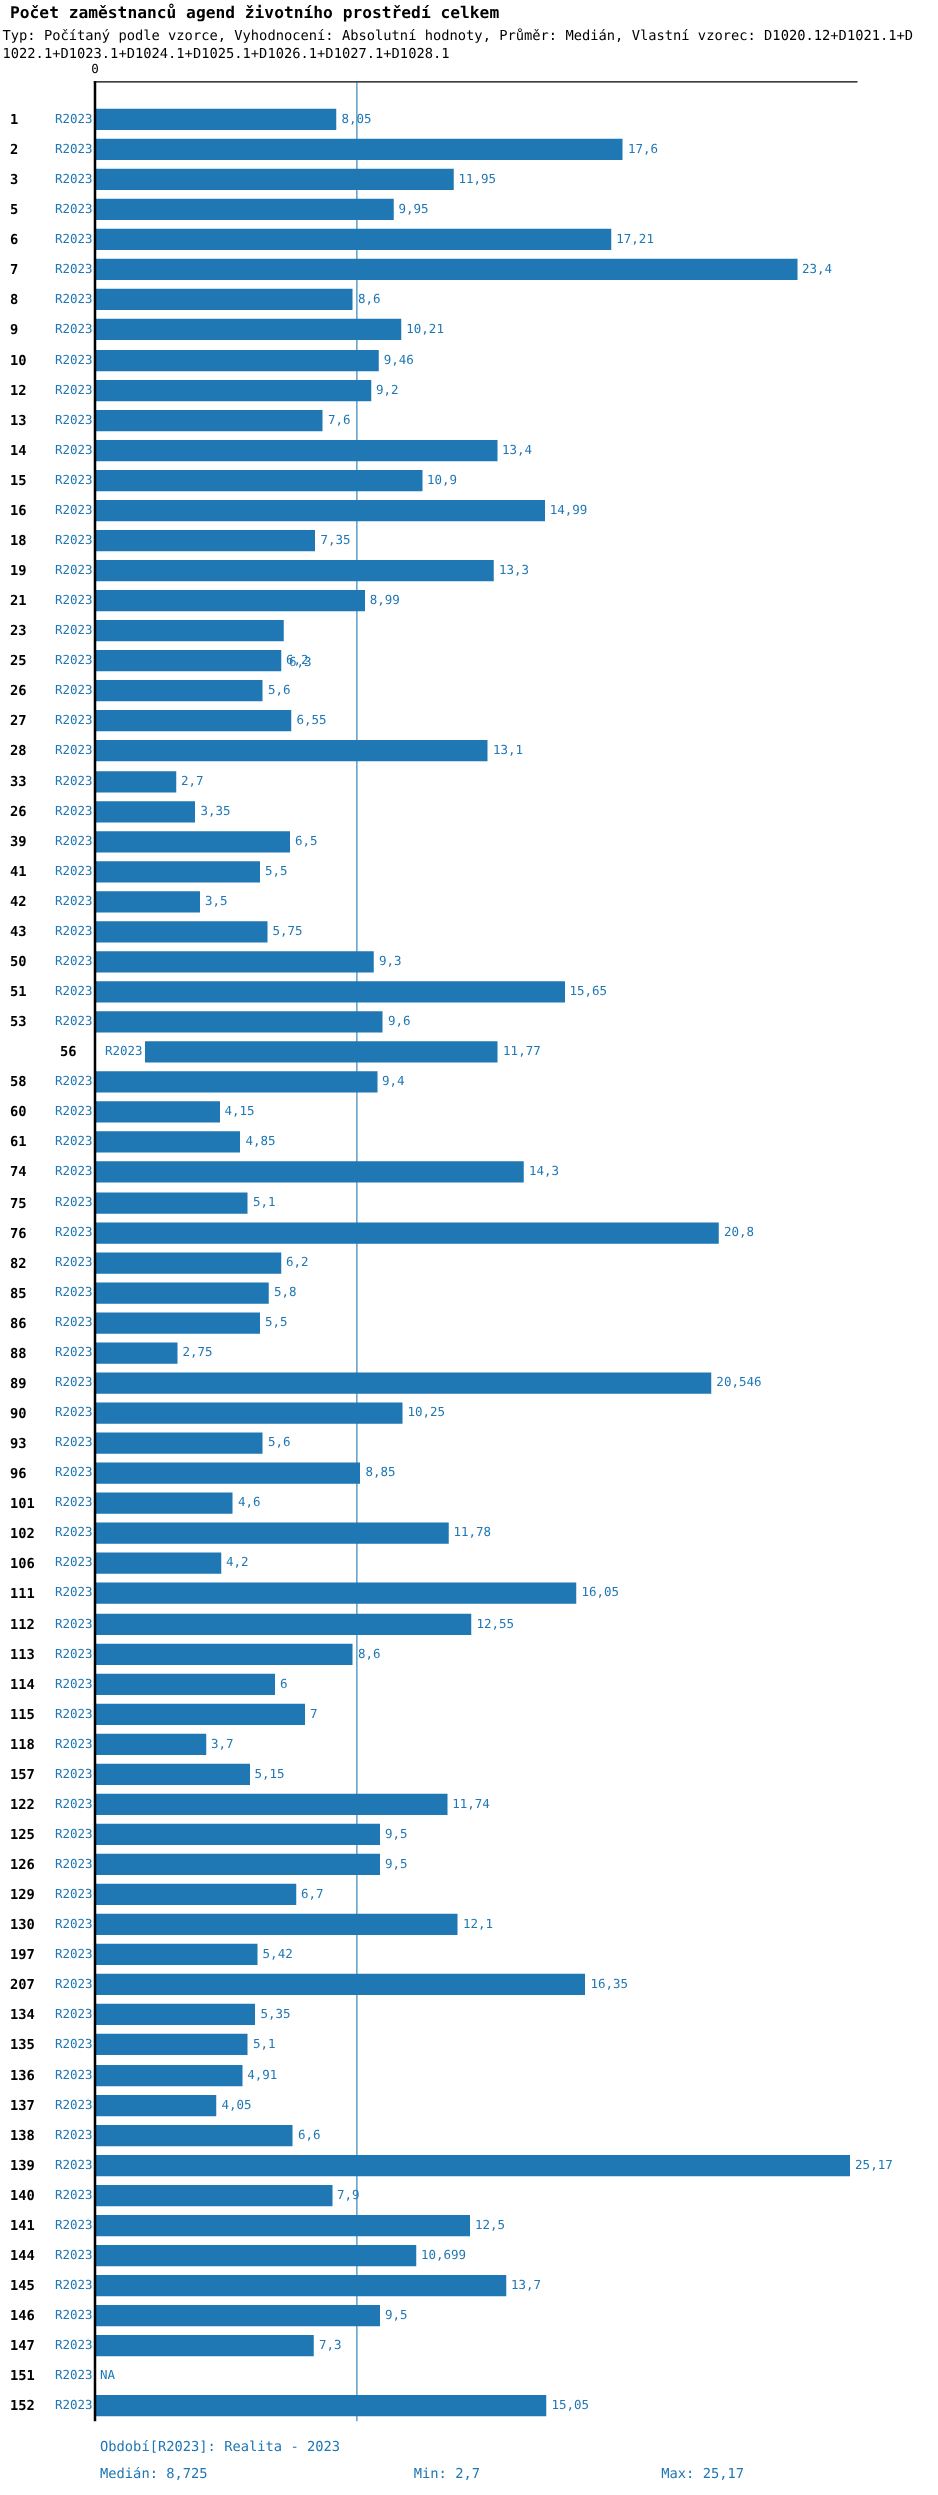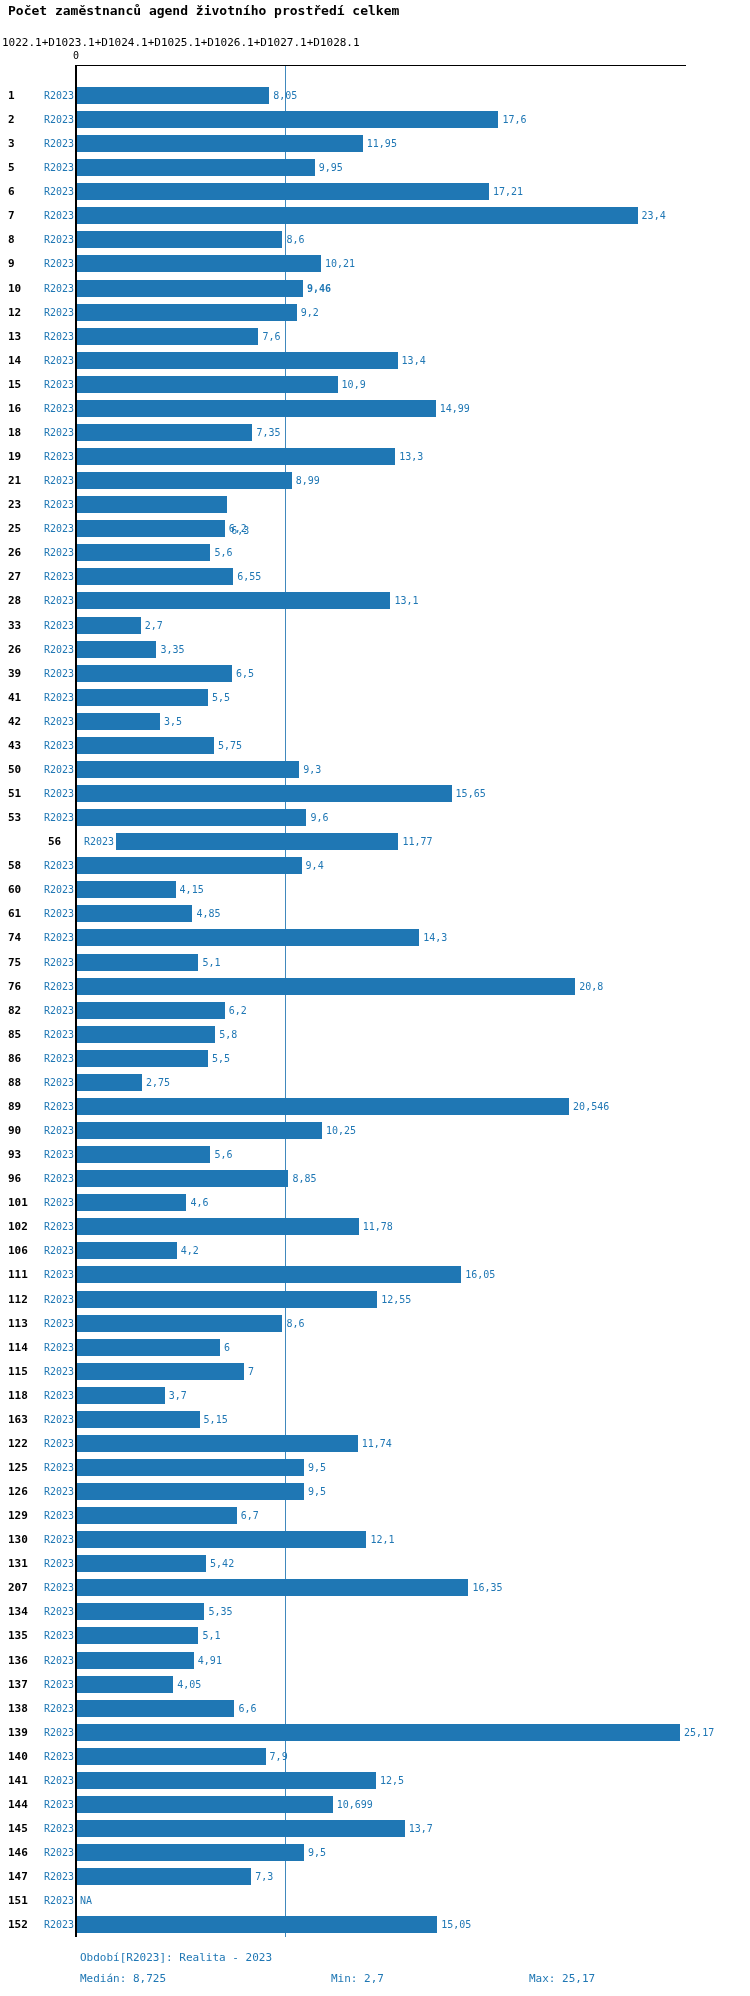--- a/index.html
+++ b/index.html
@@ -26,20 +26,21 @@
   .period{left:80px;top:1951px;}
   .stat-median{left:80px;top:1972px;}
   .stat-min{left:331px;top:1972px;}
   .stat-max{left:529px;top:1972px;}
 </style>
 </head>
 <body>
 
 <div class="page" style="--accent: #1f77b4; --median: #4189bd; --axis: #000000;">
   <div class="title">Počet zaměstnanců agend životního prostředí celkem</div>
+  <div class="sub sub1">Typ: Počítaný podle vzorce, Vyhodnocení: Absolutní hodnoty, Průměr: Medián, Vlastní vzorec: D1020.12+D1021.1+D</div>
   <div class="sub sub2">1022.1+D1023.1+D1024.1+D1025.1+D1026.1+D1027.1+D1028.1</div>
 
   <div class="zero">0</div>
   <div class="axis-top"></div>
   <div class="y-axis"></div>
   <div class="median-line"></div>
 
   <div class="rows">
       <div class="row" style="top: 0px;">
         <span class="rnum">1</span>
@@ -86,21 +87,21 @@
       <div class="row" style="top: 168.49px;">
         <span class="rnum">9</span>
         <span class="rser">R2023</span>
         <div class="rbar" style="width: 245.04px;"></div>
         <span class="rval" style="left: 325.04px;">10,21</span>
       </div>
       <div class="row" style="top: 192.56px;">
         <span class="rnum">10</span>
         <span class="rser">R2023</span>
         <div class="rbar" style="width: 227.04px;"></div>
-        <span class="rval" style="left: 307.04px; font-weight: bold;">9,46</span>
+        <span class="rval" style="left: 307.04px;">9,46</span>
       </div>
       <div class="row" style="top: 216.63px;">
         <span class="rnum">12</span>
         <span class="rser">R2023</span>
         <div class="rbar" style="width: 220.8px;"></div>
         <span class="rval" style="left: 300.8px;">9,2</span>
       </div>
       <div class="row" style="top: 240.7px;">
         <span class="rnum">13</span>
         <span class="rser">R2023</span>
@@ -365,21 +366,21 @@
         <div class="rbar" style="width: 168px;"></div>
         <span class="rval" style="left: 248px;">7</span>
       </div>
       <div class="row" style="top: 1299.78px;">
         <span class="rnum">118</span>
         <span class="rser">R2023</span>
         <div class="rbar" style="width: 88.8px;"></div>
         <span class="rval" style="left: 168.8px;">3,7</span>
       </div>
       <div class="row" style="top: 1323.85px;">
-        <span class="rnum">163</span>
+        <span class="rnum">157</span>
         <span class="rser">R2023</span>
         <div class="rbar" style="width: 123.6px;"></div>
         <span class="rval" style="left: 203.6px;">5,15</span>
       </div>
       <div class="row" style="top: 1347.92px;">
         <span class="rnum">122</span>
         <span class="rser">R2023</span>
         <div class="rbar" style="width: 281.76px;"></div>
         <span class="rval" style="left: 361.76px;">11,74</span>
       </div>
@@ -401,21 +402,21 @@
         <div class="rbar" style="width: 160.8px;"></div>
         <span class="rval" style="left: 240.8px;">6,7</span>
       </div>
       <div class="row" style="top: 1444.2px; text-decoration: underline;">
         <span class="rnum">130</span>
         <span class="rser">R2023</span>
         <div class="rbar" style="width: 290.4px;"></div>
         <span class="rval" style="left: 370.4px;">12,1</span>
       </div>
       <div class="row" style="top: 1468.27px;">
-        <span class="rnum">131</span>
+        <span class="rnum">197</span>
         <span class="rser">R2023</span>
         <div class="rbar" style="width: 130.08px;"></div>
         <span class="rval" style="left: 210.08px;">5,42</span>
       </div>
       <div class="row" style="top: 1492.34px;">
         <span class="rnum">207</span>
         <span class="rser">R2023</span>
         <div class="rbar" style="width: 392.4px;"></div>
         <span class="rval" style="left: 472.4px;">16,35</span>
       </div>

